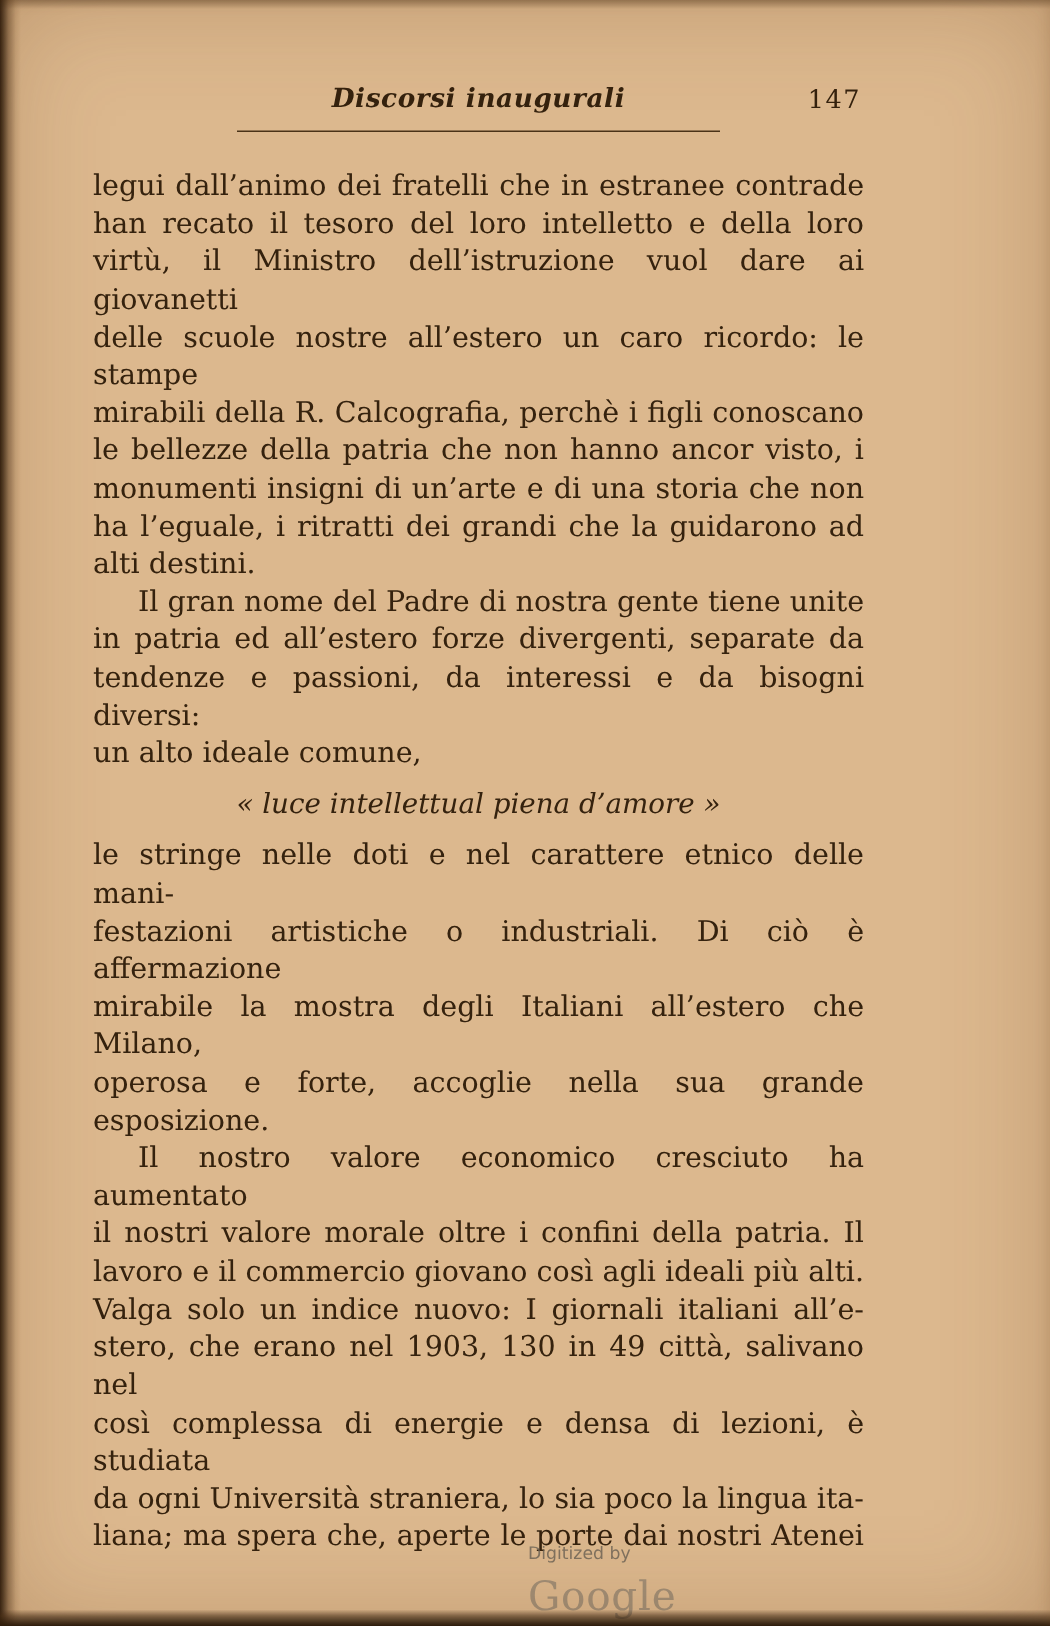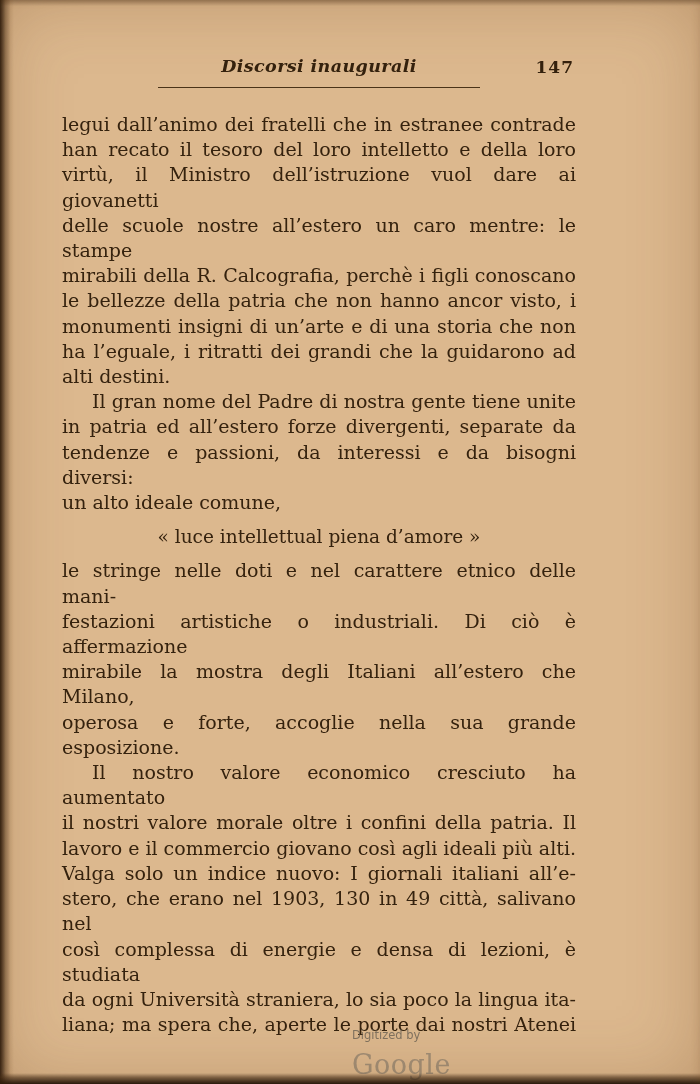--- a/index.html
+++ b/index.html
@@ -27,28 +27,28 @@
     background:linear-gradient(180deg, rgba(60,40,20,.38), rgba(0,0,0,0));
   }
   .column { position:absolute; left:62px; top:56px; width:514px; }
   .pagehead { position:relative; height:24px; }
   .running-head {
     display:block; text-align:center;
     font-style:italic; font-weight:700; font-size:17.5px; letter-spacing:.4px;
   }
   .page-number {
     position:absolute; right:2px; top:1px;
-    font-size:17px; font-weight:700; letter-spacing:1px;
+    font-size:17px; font-weight:400; letter-spacing:1px;
   }
   .rule { width:322px; height:1px; background:#4a3318; margin:7px auto 0; }
   .body-text { margin-top:24px; font-size:19px; line-height:25.2px; }
   .line { text-align:justify; text-align-last:justify; }
   .line.last { text-align-last:left; }
   .line.first-indent { text-indent:30px; }
-  .para.quote { margin:9px 0; }
+  .para.quote { margin:9px 0;font-style:italic; }
   .para.quote .line { text-align:center; text-align-last:center; font-size:18.5px; }
   .watermark {
     position:absolute; left:352px; top:1028px;
     display:flex; align-items:baseline; gap:7px;flex-direction:column;
   }
   .digitized {
     font-family:"DejaVu Sans","Liberation Sans",sans-serif;
     font-size:11.5px; color:rgba(105,96,84,.8);
   }
   .glogo {
@@ -65,21 +65,21 @@
     <div class="pagehead">
       <span class="running-head">Discorsi inaugurali</span>
       <span class="page-number">147</span>
     </div>
     <div class="rule"></div>
     <div class="body-text">
         <div class="para text">
           <div class="line">legui dall’animo dei fratelli che in estranee contrade</div>
           <div class="line">han recato il tesoro del loro intelletto e della loro</div>
           <div class="line">virtù, il Ministro dell’istruzione vuol dare ai giovanetti</div>
-          <div class="line">delle scuole nostre all’estero un caro mentre: le stampe</div>
+          <div class="line">delle scuole nostre all’estero un caro ricordo: le stampe</div>
           <div class="line">mirabili della R. Calcografia, perchè i figli conoscano</div>
           <div class="line">le bellezze della patria che non hanno ancor visto, i</div>
           <div class="line">monumenti insigni di un’arte e di una storia che non</div>
           <div class="line">ha l’eguale, i ritratti dei grandi che la guidarono ad</div>
           <div class="line last">alti destini.</div>
         </div>
         <div class="para text">
           <div class="line first-indent">Il gran nome del Padre di nostra gente tiene unite</div>
           <div class="line">in patria ed all’estero forze divergenti, separate da</div>
           <div class="line">tendenze e passioni, da interessi e da bisogni diversi:</div>

